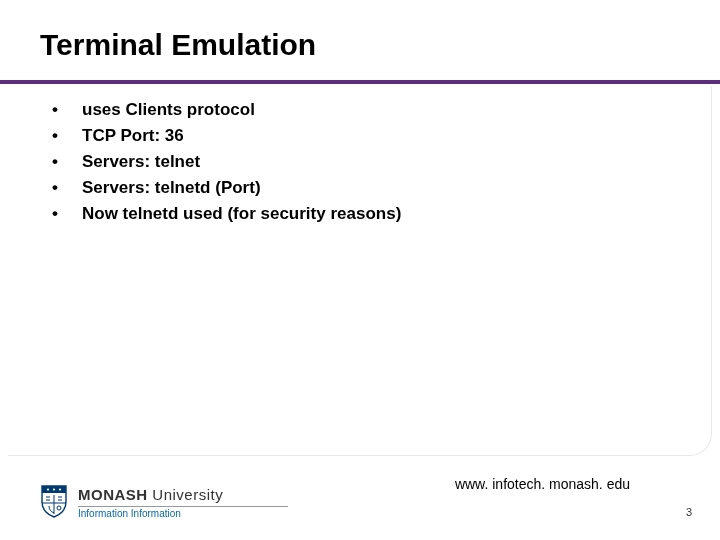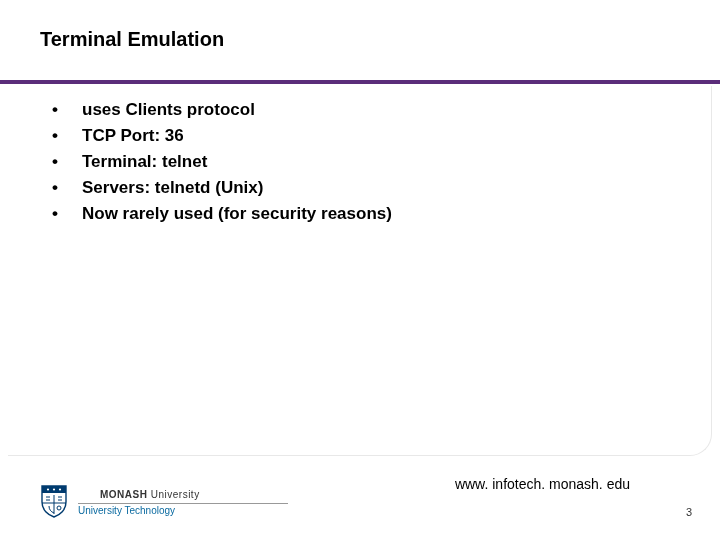--- a/index.html
+++ b/index.html
@@ -12,21 +12,21 @@
   .slide {
     width: 720px;
     height: 540px;
     position: relative;
     background: #fff;
   }
   .title {
     position: absolute;
     top: 28px;
     left: 40px;
-    font-size: 20px;
+    font-size: 30px;
     font-weight: bold;
     color: #000;
   }
   .divider {
     position: absolute;
     top: 80px;
     left: 0;
     width: 720px;
     height: 4px;
     background: #5b2d7a;
@@ -93,24 +93,23 @@
   .logo-shield {
     width: 28px;
     height: 34px;
   }
   .logo-text-block {
     display: flex;
     flex-direction: column;
     line-height: 1.05;
   }
   .logo-wordmark {
-    font-size: 10px;
+    font-size: 15px;
     letter-spacing: 0.5px;
     color: #333;
-    margin-left: 22px;
   }
   .logo-wordmark .bold { font-weight: bold; }
   .logo-wordmark .light { font-weight: normal; }
   .logo-sub-divider {
     width: 210px;
     height: 1px;
     background: #999;
     margin: 3px 0 2px 0;
   }
   .logo-sub {
@@ -134,29 +133,29 @@
       <li class="bullet-item">
         <span class="bullet-dot">•</span>
         <span class="bullet-text">uses Clients protocol</span>
       </li>
       <li class="bullet-item">
         <span class="bullet-dot">•</span>
         <span class="bullet-text">TCP Port: 36</span>
       </li>
       <li class="bullet-item">
         <span class="bullet-dot">•</span>
-        <span class="bullet-text">Terminal: telnet</span>
+        <span class="bullet-text">Servers: telnet</span>
       </li>
       <li class="bullet-item">
         <span class="bullet-dot">•</span>
-        <span class="bullet-text">Servers: telnetd (Unix)</span>
+        <span class="bullet-text">Servers: telnetd (Port)</span>
       </li>
       <li class="bullet-item">
         <span class="bullet-dot">•</span>
-        <span class="bullet-text">Now rarely used (for security reasons)</span>
+        <span class="bullet-text">Now telnetd used (for security reasons)</span>
       </li>
     </ul>
   </div>
 
   <div class="footer-url">www. infotech. monash. edu</div>
   <div class="page-num">3</div>
 
   <div class="logo-block">
     <span>
       <svg class="logo-shield" viewBox="0 0 28 34">
@@ -171,17 +170,17 @@
         <path d="M18 13 L22 13 M18 16 L22 16" stroke="#003b6f" stroke-width="1"></path>
         <path d="M9 22 Q9 27 14 29" fill="none" stroke="#003b6f" stroke-width="1"></path>
         <circle cx="19" cy="24" r="2" fill="none" stroke="#003b6f" stroke-width="1"></circle>
       </svg>
     </span>
     <div class="logo-text-block">
       <div class="logo-wordmark">
         <span class="bold">MONASH</span><span class="light"> University</span>
       </div>
       <div class="logo-sub-divider"></div>
-      <div class="logo-sub">University Technology</div>
+      <div class="logo-sub">Information Information</div>
     </div>
   </div>
 
 </div>
 
 </body></html>

